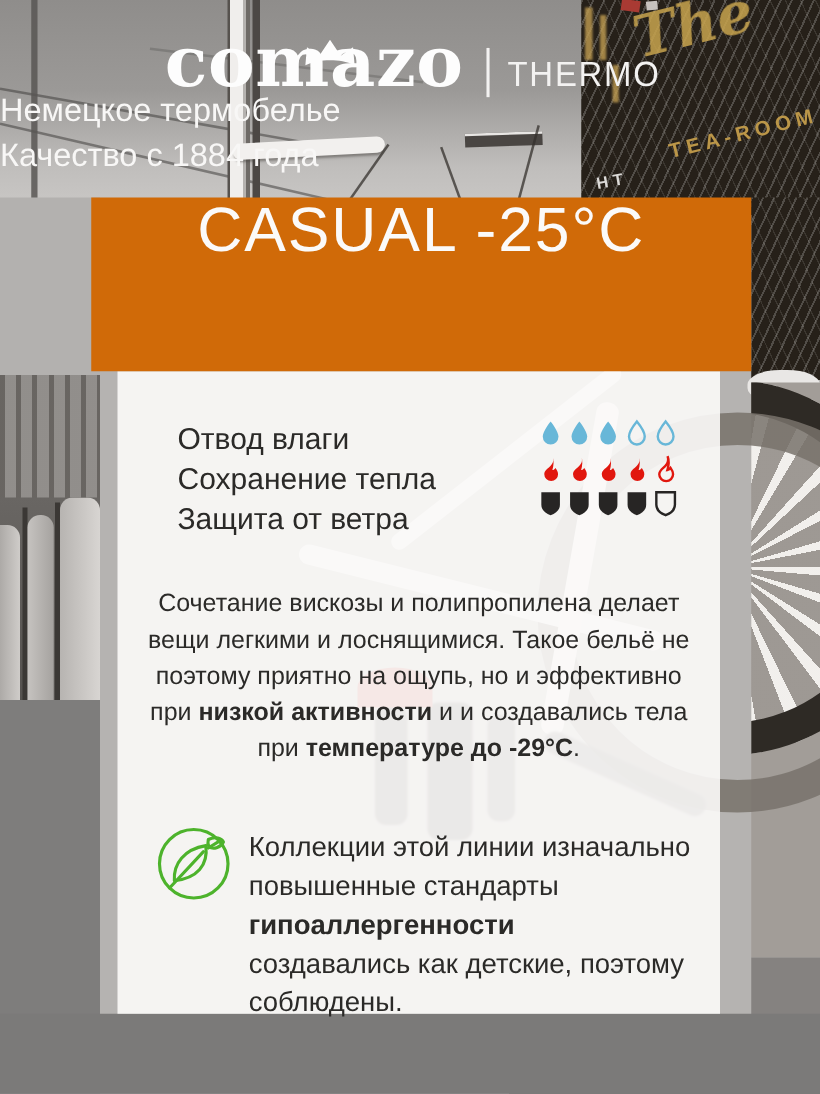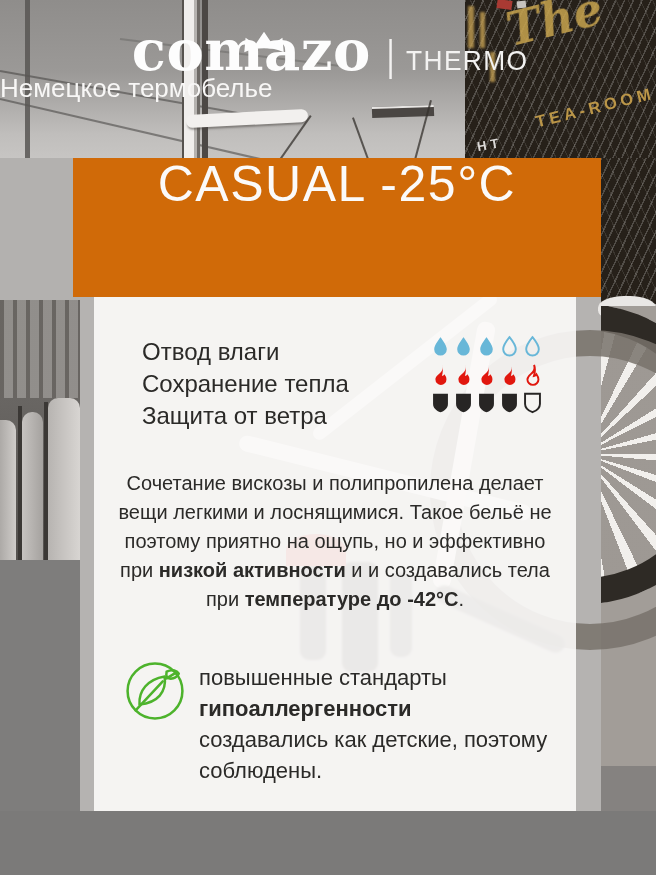--- a/index.html
+++ b/index.html
@@ -152,20 +152,21 @@
     <div class="logo-row">
       <span class="logo-main">comazo</span>
       <svg class="crown" style="position:absolute;left:calc(50% - 96px);top:8px;" viewBox="0 0 52 28">
         <path d="M3 26 L4.5 9 L16 17 L26 2 L36 17 L47.5 9 L49 26 C41 22.4 34.5 21.3 26 21.3 C17.5 21.3 11 22.4 3 26 Z" fill="#fdfdfd"></path>
       </svg>
       <span class="logo-divider">|</span>
       <span class="logo-thermo">THERMO</span>
     </div>
     <div class="taglines">
       <div>Немецкое термобелье</div>
+      <div>Качество с 1884 года</div>
     </div>
   </div>
 
   <div class="abs banner" id="banner" style="background: rgb(208, 106, 8);">
     <h1>CASUAL -25°C</h1>
   </div>
 
   <div class="abs card">
 
     <div class="features-labels" id="feature-labels">
@@ -225,32 +226,33 @@
             <path d="M3.5 2.5h17v11.5c0 4.8-3.6 7.6-8.5 9.5-4.9-1.9-8.5-4.7-8.5-9.5V2.5Z" fill="none" stroke="#272524" stroke-width="2.2"></path>
           </svg>
         </div>
       </div>
 
     <div class="desc" id="description">
         <div><span>Сочетание вискозы и полипропилена делает</span></div>
         <div><span>вещи легкими и лоснящимися. Такое бельё не</span></div>
         <div><span>поэтому приятно на ощупь, но и эффективно</span></div>
         <div><span>при </span><b>низкой активности</b><span> и и создавались тела</span></div>
-        <div><span>при </span><b>температуре до -42°С</b><span>.</span></div>
+        <div><span>при </span><b>температуре до -29°С</b><span>.</span></div>
       </div>
 
     <svg class="eco-leaf" viewBox="0 0 64 64">
       <g fill="none" stroke="#4db32c" stroke-width="2.6" stroke-linecap="round" stroke-linejoin="round">
         <circle cx="32" cy="32" r="28.3"></circle>
         <path d="M16 46 C15 32 24 20 42 17 C44 33 35 44 16 46 Z"></path>
         <path d="M12 52 L40 22"></path>
         <path d="M44 12 C50 9 55 11 56.5 14 C54 19 48 20.5 44.5 18 C43.5 16 43.5 14 44 12 Z"></path>
         <path d="M44 19 L54.5 12.5"></path>
       </g>
     </svg>
     <div class="eco-text" id="eco-text">
+        <div><span>Коллекции этой линии изначально</span></div>
         <div><span>повышенные стандарты </span><b>гипоаллергенности</b></div>
         <div><span>создавались как детские, поэтому</span></div>
         <div><span>соблюдены.</span></div>
       </div>
   </div>
 
 </div>
 
 </body></html>

